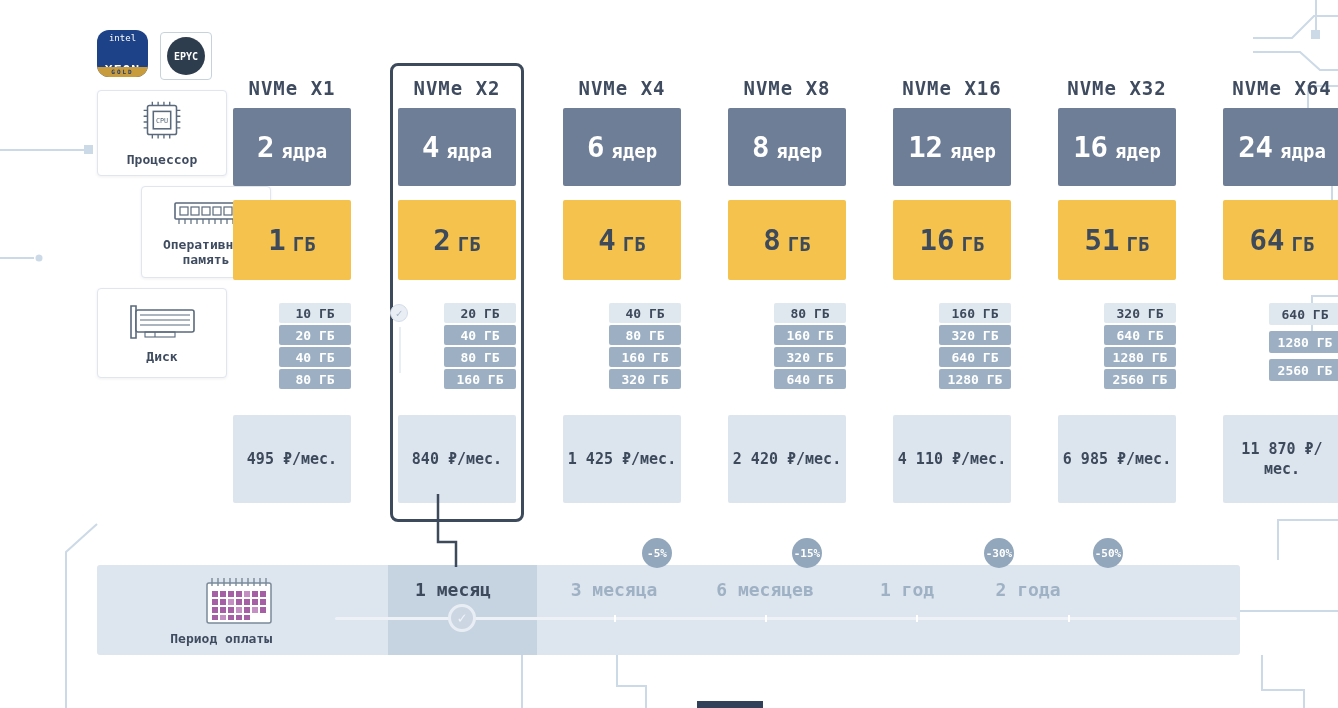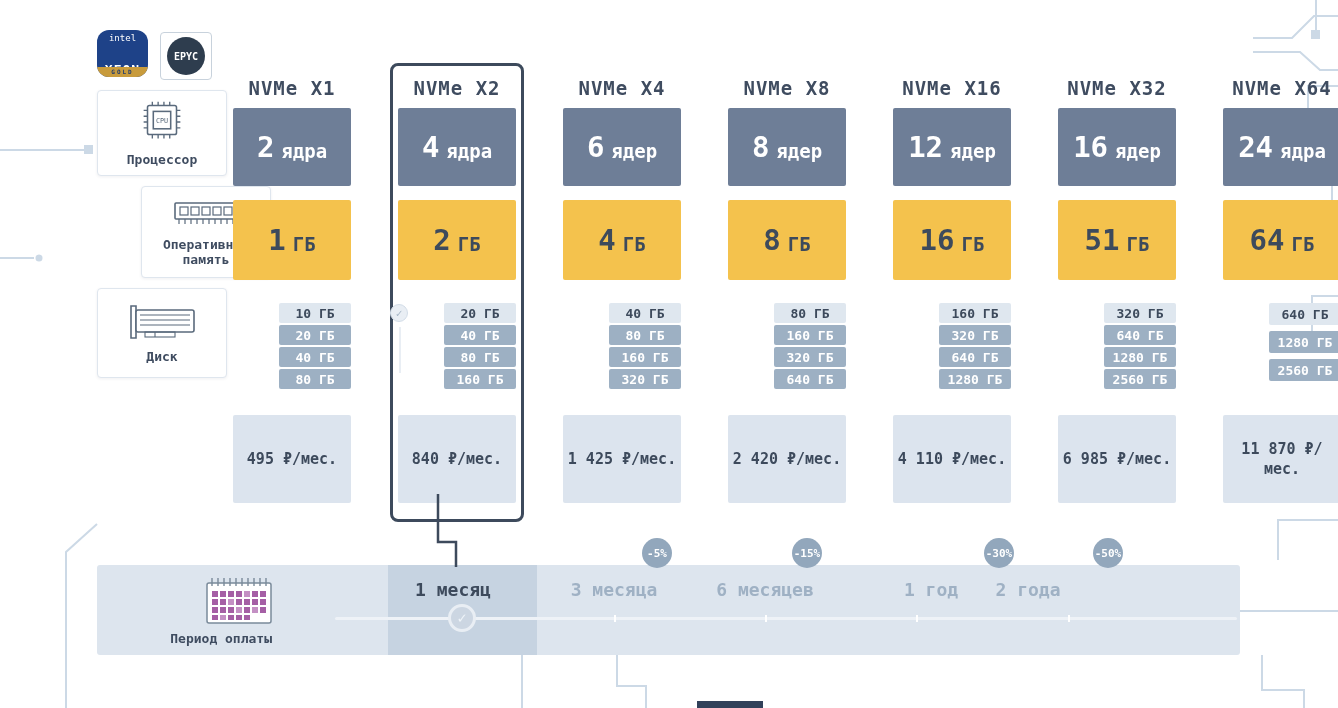--- a/index.html
+++ b/index.html
@@ -387,21 +387,21 @@
           <rect x="46" y="32" width="6" height="6"></rect>
           <rect x="14" y="40" width="6" height="5"></rect>
       </g>
     </svg>
     <div class="side-label">Период оплаты</div>
   </div>
 
   <div class="popt sel" style="left:356px;">1 месяц</div>
   <div class="popt" style="left:517px;">3 месяца</div>
   <div class="popt" style="left:668px;">6 месяцев</div>
-  <div class="popt" style="left:834px;">1 год</div>
+  <div class="popt" style="left:810px;">1 год</div>
   <div class="popt" style="left:931px;">2 года</div>
 
   <div class="ptrack">
     <span class="ptick" style="left:127px;"></span>
     <span class="ptick" style="left:279px;"></span>
     <span class="ptick" style="left:430px;"></span>
     <span class="ptick" style="left:581px;"></span>
     <span class="ptick" style="left:733px;"></span>
   </div>
 

